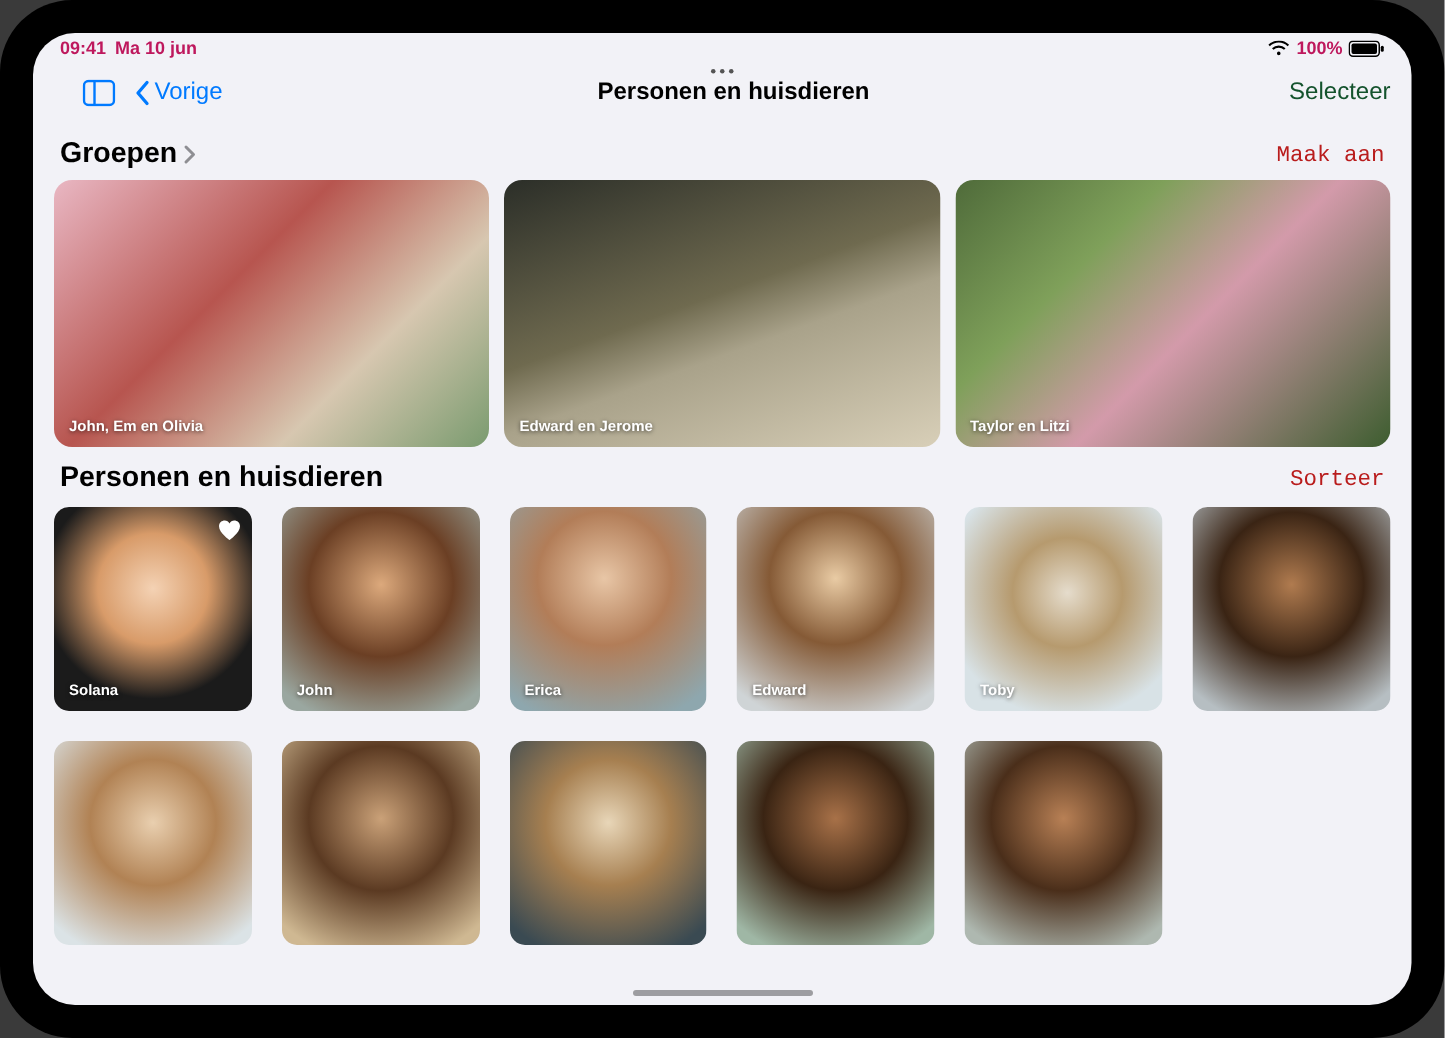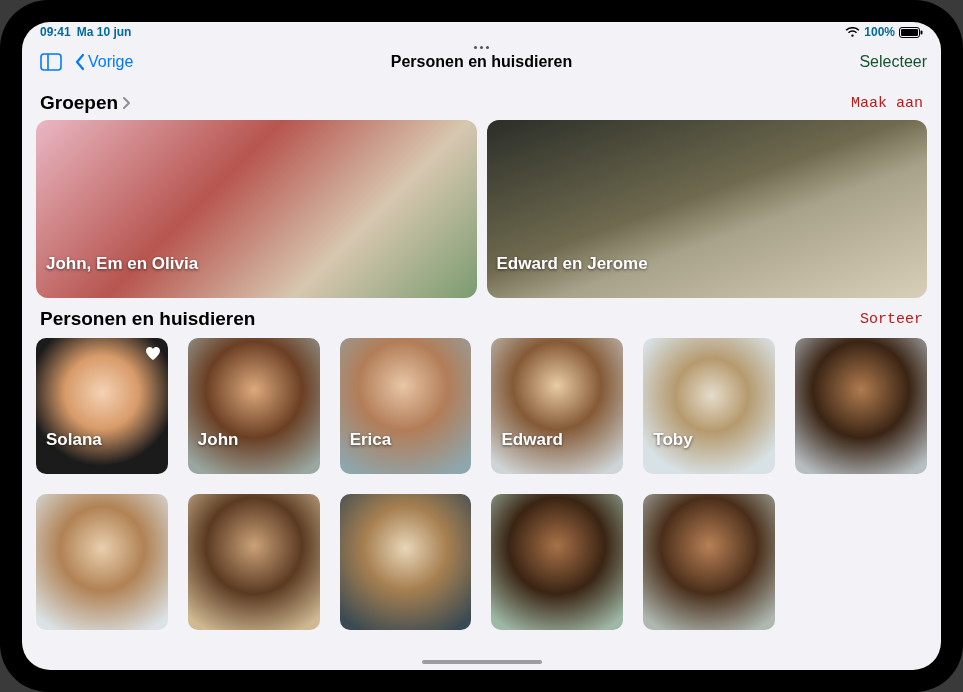--- a/index.html
+++ b/index.html
@@ -29,36 +29,37 @@
   }
 
   
   .status {
     height: 20px;
     display: flex;
     align-items: center;
     padding: 0 18px;
     font-size: 12px;
     font-weight: 600;
-    color: #0369a1;
+    color: #be185d;
   }
   .status .left { display:flex; gap:6px; align-items:center; }
   .status .spacer { flex:1; }
   .status .right { display:flex; gap:4px; align-items:center; }
   .wifi-icon, .battery-icon { display:inline-flex; }
   .dots { display:flex; gap:3px; justify-content:center; width:100%; position:absolute; top:24px; left:0; pointer-events:none;}
   .dots span { width:3px; height:3px; border-radius:50%; background:#555; }
 
   
   .nav {
     height: 40px;
     display:flex;
     align-items:center;
     padding: 0 14px;
     position:relative;
+    margin-left:15px;
   }
   .nav .nav-left { display:flex; align-items:center; gap:8px; }
   .sidebar-toggle {
     color:#007aff; display:flex; align-items:center; padding:4px;
   }
   .back {
     display:flex; align-items:center; color:#007aff; font-size:16px; gap:2px;
   }
   .nav-title {
     position:absolute; left:0; right:0; text-align:center;
@@ -83,22 +84,22 @@
   .chevron-sm { display:inline-flex; }
 
   .groups-row {
     display:flex; gap:10px;
   }
   .group-tile {
     flex:1; height:178px; border-radius:12px; overflow:hidden;
     position:relative; background:#888;
   }
   .tile-label {
-    position:absolute; left:10px; bottom:24px; color:#fff;
-    font-size:17px; font-weight:600;
+    position:absolute; left:10px; bottom:8px; color:#fff;
+    font-size:10px; font-weight:600;
     text-shadow: 0 1px 3px rgba(0,0,0,.6);
   }
 
   .people-grid {
     display:grid; grid-template-columns: repeat(6, 1fr);
     gap:20px; margin-top:2px;
   }
   .person-tile {
     aspect-ratio: 1/1.03; border-radius:10px; overflow:hidden;
     position:relative; background:#999;
@@ -201,20 +202,24 @@
 
       <div class="groups-row">
         <div class="group-tile">
           <div class="ph g0"></div>
           <div class="tile-label">John, Em en Olivia</div>
         </div>
         <div class="group-tile">
           <div class="ph g1"></div>
           <div class="tile-label">Edward en Jerome</div>
         </div>
+        <div class="group-tile">
+          <div class="ph g2"></div>
+          <div class="tile-label">Taylor en Litzi</div>
+        </div>
       </div>
 
       <div class="section-head">
         <h2>
           <span>Personen en huisdieren</span>
         </h2>
         <span class="section-action">Sorteer</span>
       </div>
 
       <div class="people-grid">

